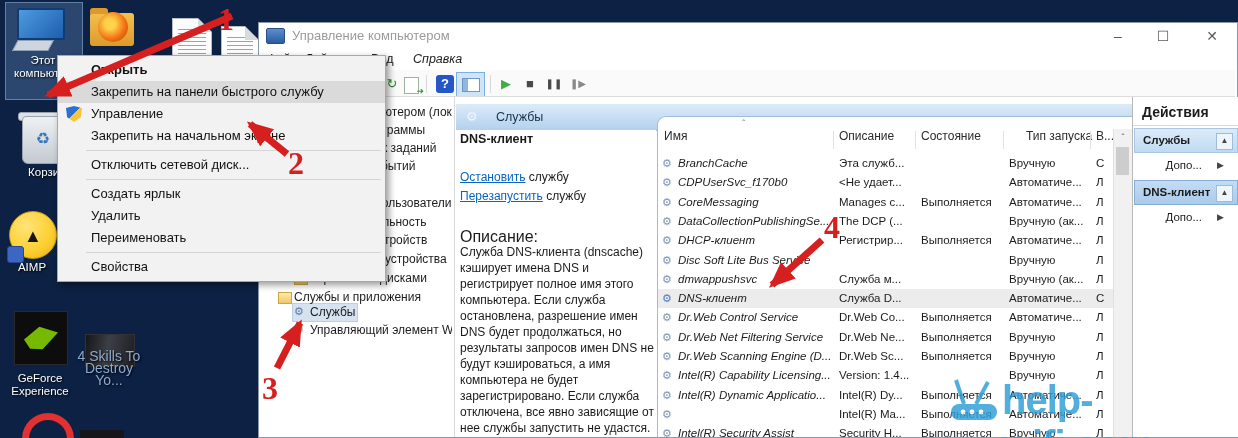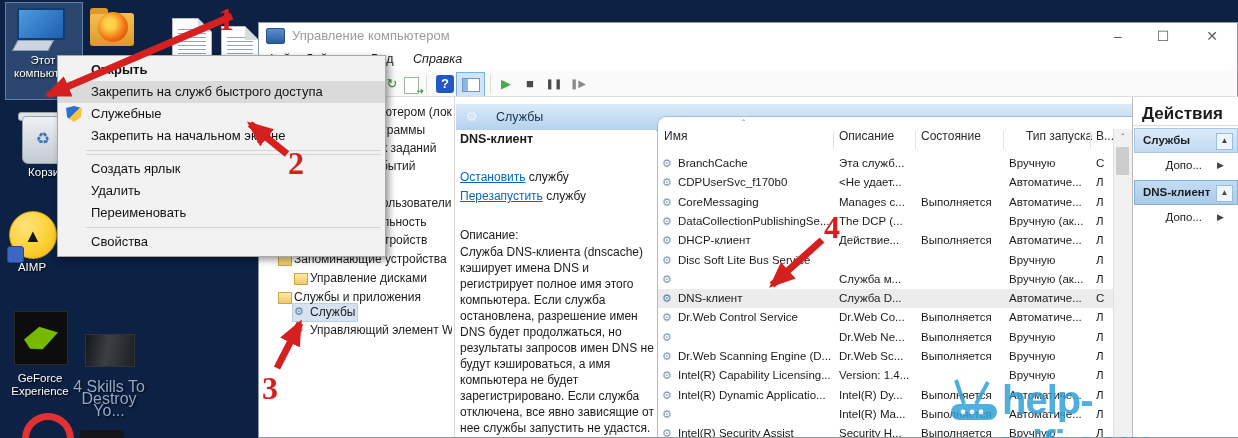--- a/index.html
+++ b/index.html
@@ -33,21 +33,21 @@
   .bin-lid{left:18px;top:112px;width:48px;height:7px;background:#dde2e7;border:1px solid #9aa3ac;border-radius:3px;}
   .aimp-c{left:9px;top:211px;width:46px;height:46px;border-radius:50%;
           background:radial-gradient(circle at 35% 30%,#ffe37a,#fccf2f 60%,#e4b11e);
           border:1px solid #c79b12;text-align:center;line-height:48px;color:#151515;font-size:18px;}
   .aimp-b{left:7px;top:246px;width:15px;height:15px;background:#3b66c4;border-radius:3px;border:1px solid #26488f;}
   .gf-box{left:14px;top:311px;width:52px;height:52px;background:#0d0d0d;border:1px solid #2a2a2a;overflow:hidden;}
   .gf-eye{position:absolute;left:9px;top:12px;width:34px;height:28px;background:#76b900;
           clip-path:polygon(0 55%,45% 10%,100% 30%,55% 90%,18% 88%);}
   .skills-t{left:85px;top:334px;width:48px;height:31px;background:linear-gradient(100deg,#16161a,#3c3f45 45%,#1d1f24);
           filter:blur(.4px);border:1px solid #333;}
-  .skills-l{left:72px;top:381px;width:74px;color:#8fa8cc;filter:blur(.6px);font-size:16px;
+  .skills-l{left:72px;top:350px;width:74px;color:#8fa8cc;filter:blur(.6px);font-size:14px;
           text-align:center;line-height:12px;}
   .opera{left:22px;top:413px;width:38px;height:38px;border-radius:50%;border:7px solid #e23131;background:transparent;}
   .sliver{left:80px;top:430px;width:44px;height:8px;background:#15151a;border-radius:2px 2px 0 0;}
 
   
   .winbg{left:258px;top:22px;width:978px;height:414px;background:#fff;border:1px solid #8b98a6;}
   .titlebar{left:259px;top:23px;width:976px;height:27px;background:#fff;}
   .wicon{left:266px;top:28px;width:17px;height:14px;background:linear-gradient(#5d8fd0,#2a5d9e);
          border:1px solid #274f82;border-radius:2px;}
   .wtitle{left:292px;top:28px;color:#9b9b9b;font-size:13px;}
@@ -78,44 +78,44 @@
   .svchead{left:456px;top:104px;width:676px;height:26px;
            background:linear-gradient(#dcebf9,#b3d1ed);border-bottom:1px solid #9fbddb;
            line-height:26px;color:#16324d;font-size:12.5px;}
   .svchead .g{position:absolute;left:10px;top:5px;width:16px;height:16px;color:#eef4fb;font-size:13px;line-height:16px;}
   .svchead .t{position:absolute;left:40px;}
   .descpanel{left:456px;top:130px;width:200px;height:306px;background:#fff;overflow:hidden;}
   .dp-name{position:absolute;left:4px;top:2px;font-weight:bold;font-size:12.5px;}
   .dp-line{position:absolute;left:4px;font-size:12px;}
   .dp-link{color:#0a64c2;text-decoration:underline;cursor:pointer;}
   .dp-desc{position:absolute;left:4px;top:114px;width:194px;font-size:12px;line-height:16px;color:#1b1b1b;}
-  .dp-dt{position:absolute;left:4px;top:98px;font-size:12px;}
+  .dp-dt{position:absolute;left:4px;top:98px;font-size:16px;}
 
   
   .listtab{left:657px;top:116px;width:474px;height:320px;background:#fff;
            border-top:1px solid #9fbddb;border-left:1px solid #9fbddb;border-top-left-radius:9px;overflow:hidden;}
   .lhead{position:absolute;top:12px;height:22px;font-size:12px;color:#2b2b2b;}
   .hsep{position:absolute;top:14px;width:1px;height:18px;background:#e2e2e2;}
   .sortch{position:absolute;left:84px;top:2px;color:#888;font-size:10px;}
   .lrow{position:absolute;left:0;width:456px;height:19px;line-height:19px;font-size:11.5px;white-space:nowrap;}
   .lrow.sel{background:#ececec;}
   .cell{position:absolute;overflow:hidden;white-space:nowrap;}
-  .c-name{left:20px;width:158px;}
+  .c-name{left:20px;width:158px;font-style:italic;}
   .c-desc{left:181px;width:78px;}
   .c-stat{left:263px;width:84px;}
   .c-start{left:351px;width:82px;}
   .c-login{left:438px;width:16px;}
   .rgear{position:absolute;left:4px;top:3px;font-size:11px;line-height:13px;color:#7d96b5;}
   .scroll{position:absolute;left:455px;top:12px;width:18px;bottom:0;background:#f1f1f1;border-left:1px solid #e0e0e0;}
   .scr-up{position:absolute;left:0;top:0;width:18px;height:16px;text-align:center;line-height:16px;color:#666;font-size:9px;}
   .scr-th{position:absolute;left:2px;top:18px;width:13px;height:28px;background:#cdcdcd;}
 
   
   .actpane{left:1133px;top:97px;width:105px;height:340px;background:#fff;}
-  .act-title{position:absolute;left:9px;top:7px;font-weight:bold;font-size:17px;}
+  .act-title{position:absolute;left:9px;top:7px;font-weight:bold;font-size:14px;}
   .act-hr{position:absolute;left:0;top:28px;width:105px;height:1px;background:#d9d9d9;}
   .act-sec{position:absolute;left:1px;width:102px;height:23px;line-height:23px;
            background:linear-gradient(#dcebfa,#c0daf2);border:1px solid #a9c6e2;font-weight:bold;font-size:11.5px;}
   .act-sec .cl{position:absolute;right:4px;top:4px;width:15px;height:15px;background:#eef5fc;border:1px solid #9cbcda;
            text-align:center;line-height:14px;font-size:8px;color:#444;}
   .act-more{position:absolute;height:22px;line-height:22px;font-size:11.5px;text-align:right;}
   .act-more .mt{position:absolute;right:34px;}
   .act-more .ma{position:absolute;right:12px;color:#444;font-size:9px;}
 
   
@@ -267,35 +267,36 @@
         <span class="rgear">⚙</span>
         <span class="cell c-name">DataCollectionPublishingSe...</span>
         <span class="cell c-desc">The DCP (...</span>
         <span class="cell c-stat"></span>
         <span class="cell c-start">Вручную (ак...</span>
         <span class="cell c-login">Л</span>
       </div>
     <div class="lrow" style="top:114px;">
         <span class="rgear">⚙</span>
         <span class="cell c-name">DHCP-клиент</span>
-        <span class="cell c-desc">Действие...</span>
+        <span class="cell c-desc">Регистрир...</span>
         <span class="cell c-stat">Выполняется</span>
         <span class="cell c-start">Автоматиче...</span>
         <span class="cell c-login">Л</span>
       </div>
     <div class="lrow" style="top:134px;">
         <span class="rgear">⚙</span>
         <span class="cell c-name">Disc Soft Lite Bus Service</span>
         <span class="cell c-desc"></span>
         <span class="cell c-stat"></span>
         <span class="cell c-start">Вручную</span>
         <span class="cell c-login">Л</span>
       </div>
     <div class="lrow" style="top:153px;">
         <span class="rgear">⚙</span>
+        <span class="cell c-name">dmwappushsvc</span>
         <span class="cell c-desc">Служба м...</span>
         <span class="cell c-stat"></span>
         <span class="cell c-start">Вручную (ак...</span>
         <span class="cell c-login">Л</span>
       </div>
     <div class="lrow sel" style="top:172px;">
         <span class="rgear" style="color:#4d7fc0;">⚙</span>
         <span class="cell c-name">DNS-клиент</span>
         <span class="cell c-desc">Служба D...</span>
         <span class="cell c-stat"></span>
@@ -305,20 +306,21 @@
     <div class="lrow" style="top:191px;">
         <span class="rgear">⚙</span>
         <span class="cell c-name">Dr.Web Control Service</span>
         <span class="cell c-desc">Dr.Web Co...</span>
         <span class="cell c-stat">Выполняется</span>
         <span class="cell c-start">Автоматиче...</span>
         <span class="cell c-login">Л</span>
       </div>
     <div class="lrow" style="top:211px;">
         <span class="rgear">⚙</span>
+        <span class="cell c-name">Dr.Web Net Filtering Service</span>
         <span class="cell c-desc">Dr.Web Ne...</span>
         <span class="cell c-stat">Выполняется</span>
         <span class="cell c-start">Вручную</span>
         <span class="cell c-login">Л</span>
       </div>
     <div class="lrow" style="top:230px;">
         <span class="rgear">⚙</span>
         <span class="cell c-name">Dr.Web Scanning Engine (D...</span>
         <span class="cell c-desc">Dr.Web Sc...</span>
         <span class="cell c-stat">Выполняется</span>
@@ -379,24 +381,25 @@
       <span class="cl">▲</span>
     </div>
     <div class="act-more" style="top:109px;left:1px;width:102px;">
       <span class="mt">Допо...</span>
         <span class="ma">▶</span>
     </div>
   </div>
 
   <div class="abs ctxmenu">
     <div class="cmi b">Открыть</div>
-    <div class="cmi hl">Закрепить на служб быстрого доступа</div>
-    <div class="cmi"><span class="shield"></span><span>Служебные</span></div>
+    <div class="cmi hl">Закрепить на панели быстрого службу</div>
+    <div class="cmi"><span class="shield"></span><span>Управление</span></div>
     <div class="cmi">Закрепить на начальном экране</div>
     <div class="cmsep"></div>
+    <div class="cmi">Отключить сетевой диск...</div>
     <div class="cmsep"></div>
     <div class="cmi">Создать ярлык</div>
     <div class="cmi">Удалить</div>
     <div class="cmi">Переименовать</div>
     <div class="cmsep"></div>
     <div class="cmi">Свойства</div>
   </div>
 
   <svg id="ann" class="abs" width="1238" height="438" viewBox="0 0 1238 438">
     <defs>

